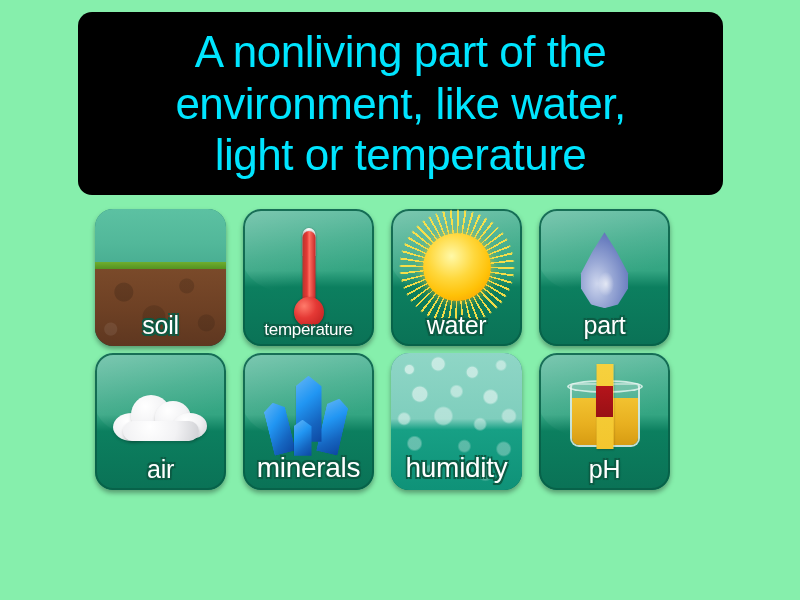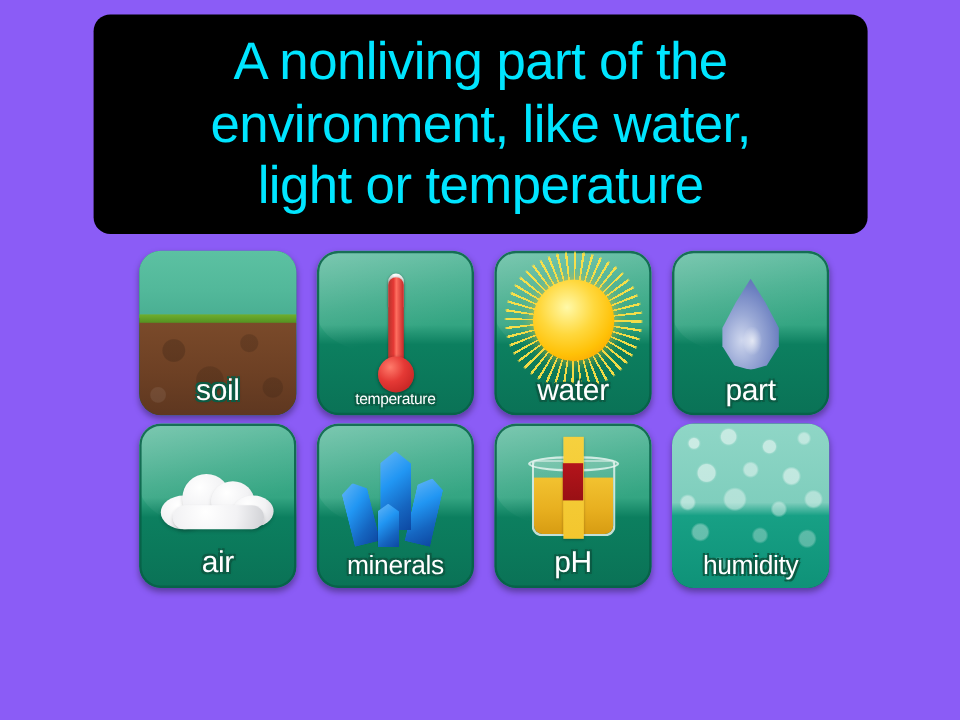--- a/index.html
+++ b/index.html
@@ -9,21 +9,21 @@
     height: 600px;
     background: #ffffff;
     font-family: "Liberation Sans", sans-serif;
     overflow: hidden;
   }
 
   #card {
     position: relative;
     width: 800px;
     height: 600px;
-    background: #8b5cf6;
+    background: #86efac;
   }
 
   
   #definition-banner {
     position: absolute;
     left: 78px;
     top: 12px;
     width: 645px;
     height: 183px;
     background: #000000;
@@ -39,21 +39,21 @@
     text-align: center;
     font-weight: 400;
     letter-spacing: -0.5px;
     padding: 0 14px;
     white-space: pre-line;
   }
 
   
   #tile-grid {
     position: absolute;
-    left: 116px;
+    left: 95px;
     top: 209px;
     width: 575px;
     display: grid;
     grid-template-columns: repeat(4, 131px);
     grid-template-rows: repeat(2, 137px);
     column-gap: 17px;
     row-gap: 7px;
     text-decoration: underline;
   }
 
@@ -94,22 +94,22 @@
     font-size: 25px;
     font-weight: 400;
     letter-spacing: -0.3px;
     text-shadow:
       -1.6px -1.6px 0 #0c5b44, 1.6px -1.6px 0 #0c5b44,
       -1.6px 1.6px 0 #0c5b44, 1.6px 1.6px 0 #0c5b44,
       0 0 3px rgba(0,0,0,0.5);
     z-index: 6;
     pointer-events: none;
   }
-  .tile-label.small { font-size: 13px; }
-  .tile-label.med   { font-size: 22px; }
+  .tile-label.small { font-size: 17px; }
+  .tile-label.med   { font-size: 28px; }
 
   .art { position: absolute; inset: 0; z-index: 2; }
 
   
   .soil-sky {
     position: absolute; left: 0; top: 0; width: 100%; height: 41%;
     background: linear-gradient(180deg, #5cc1a2 0%, #52b89a 60%, #49ae92 100%);
   }
   .soil-grass {
     position: absolute; left: 0; top: 39%; width: 100%; height: 6%;
@@ -365,37 +365,37 @@
           <i class="cx-s"></i>
         </div>
       </div>
       <div class="gloss"></div>
       <div class="rim"></div>
       <div class="tile-label med">minerals</div>
     </div>
 
     <div class="tile">
       <div class="art">
+        <div class="hum-base"></div>
+        <div class="hum-drops"></div>
+      </div>
+      <div class="gloss"></div>
+      <div class="rim"></div>
+      <div class="tile-label med">humidity</div>
+    </div>
+
+    <div class="tile">
+      <div class="art">
         <div class="beaker">
             <div class="beaker-liquid"></div>
           </div>
         <div class="beaker-rim"></div>
         <div class="ph-strip">
             <div class="ph-strip-band"></div>
           </div>
       </div>
       <div class="gloss"></div>
       <div class="rim"></div>
       <div class="tile-label">pH</div>
     </div>
 
-    <div class="tile">
-      <div class="art">
-        <div class="hum-base"></div>
-        <div class="hum-drops"></div>
-      </div>
-      <div class="gloss"></div>
-      <div class="rim"></div>
-      <div class="tile-label med">humidity</div>
-    </div>
-
   </div>
 </div>
 
 </body></html>

